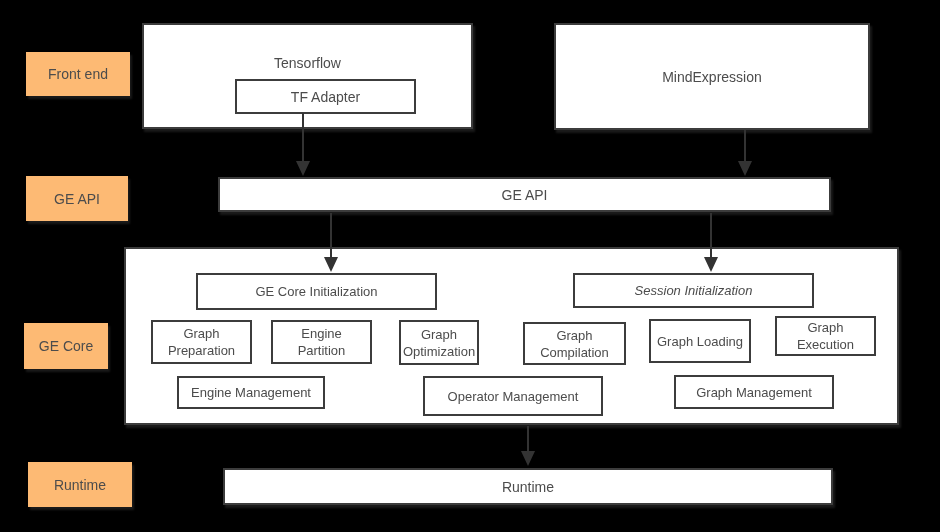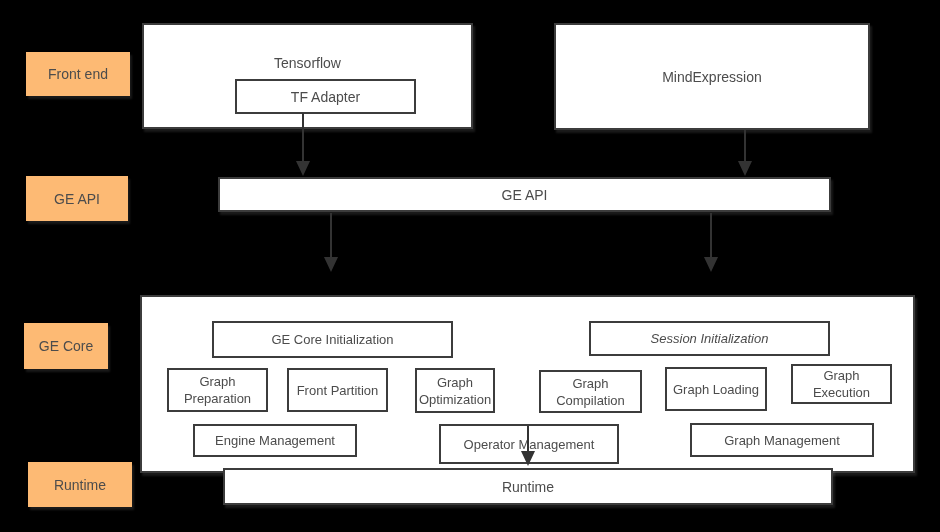--- a/index.html
+++ b/index.html
@@ -75,35 +75,35 @@
 
   <div class="box container-box" style="left:142px; top:23px; width:331px; height:106px;">
     <span class="title-top">Tensorflow</span>
     <div class="box fs14" style="left:69px; top:54px; width:181px; height:35px; box-shadow:none;margin-left:22px;">TF Adapter</div>
   </div>
 
   <div class="box fs14" style="left:554px; top:23px; width:316px; height:107px;">MindExpression</div>
 
   <div class="box fs14" style="left:218px; top:177px; width:613px; height:35px;">GE API</div>
 
-  <div class="box container-box" style="left:140px; top:247px; width:775px; height:178px;margin-top:48px;">
+  <div class="box container-box" style="left:124px; top:247px; width:775px; height:178px;">
 
     <div class="box fs13" style="left:70px; top:24px; width:241px; height:37px; box-shadow:none;">GE Core Initialization</div>
     <div class="box fs13" style="left:447px; top:24px; width:241px; height:35px; box-shadow:none;font-style:italic;">Session Initialization</div>
 
     <div class="box fs13 module" style="left:25px; top:71px; width:101px; height:44px; box-shadow:none;">Graph Preparation</div>
-    <div class="box fs13 module" style="left:145px; top:71px; width:101px; height:44px; box-shadow:none;">Front Partition</div>
+    <div class="box fs13 module" style="left:145px; top:71px; width:101px; height:44px; box-shadow:none;">Engine Partition</div>
     <div class="box fs13 module" style="left:273px; top:71px; width:80px; height:45px; box-shadow:none;">Graph Optimization</div>
     <div class="box fs13 module" style="left:397px; top:73px; width:103px; height:43px; box-shadow:none;">Graph Compilation</div>
     <div class="box fs13 module" style="left:523px; top:70px; width:102px; height:44px; box-shadow:none;">Graph Loading</div>
     <div class="box fs13 module" style="left:649px; top:67px; width:101px; height:40px; box-shadow:none;">Graph Execution</div>
 
-    <div class="box fs13" style="left:51px; top:127px; width:164px; height:33px; box-shadow:none;">Engine Management</div>
+    <div class="box fs13" style="left:51px; top:127px; width:148px; height:33px; box-shadow:none;">Engine Management</div>
     <div class="box fs13" style="left:297px; top:127px; width:180px; height:40px; box-shadow:none;">Operator Management</div>
-    <div class="box fs13" style="left:548px; top:126px; width:184px; height:34px; box-shadow:none;">Graph Management</div>
+    <div class="box fs13" style="left:548px; top:126px; width:160px; height:34px; box-shadow:none;">Graph Management</div>
   </div>
 
   <div class="box fs14" style="left:223px; top:468px; width:610px; height:37px;">Runtime</div>
 
   <svg class="arrows" viewBox="0 0 940 532">
     <g>
       <line class="arrow-line" x1="303" y1="113" x2="303" y2="162"></line>
       <polygon class="arrow-head" points="296,161 310,161 303,176"></polygon>
     </g>
     <g>

